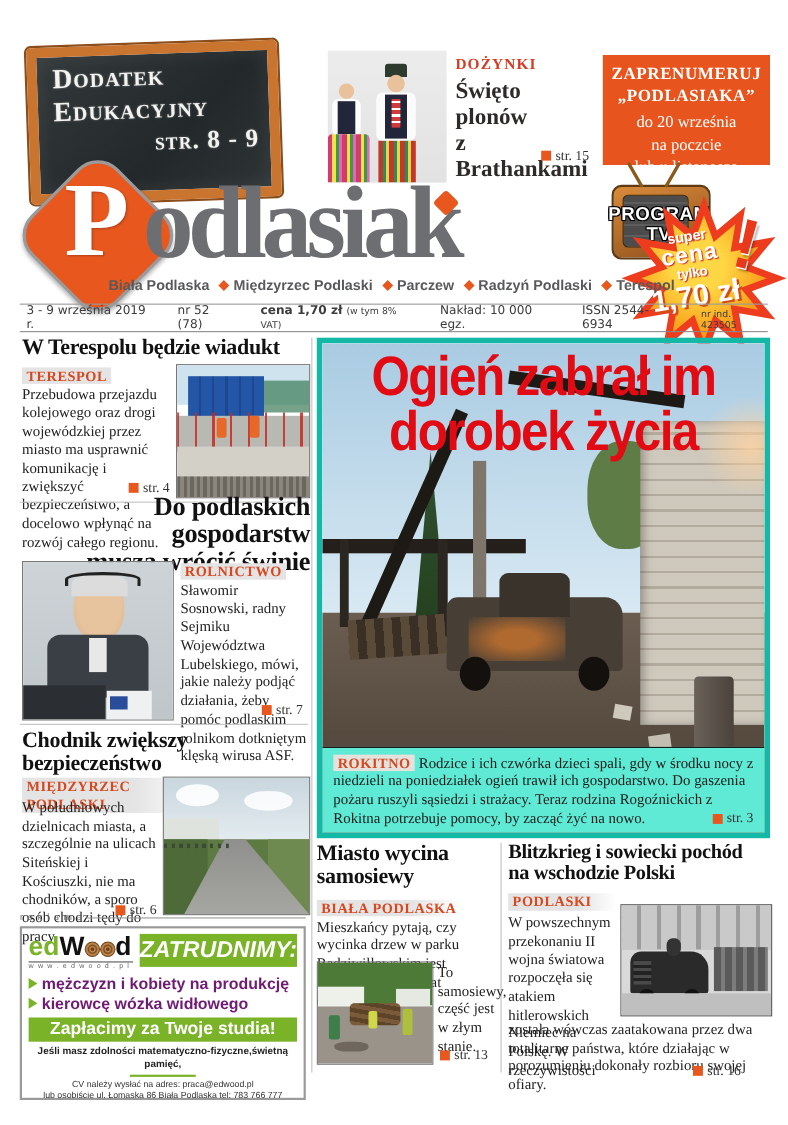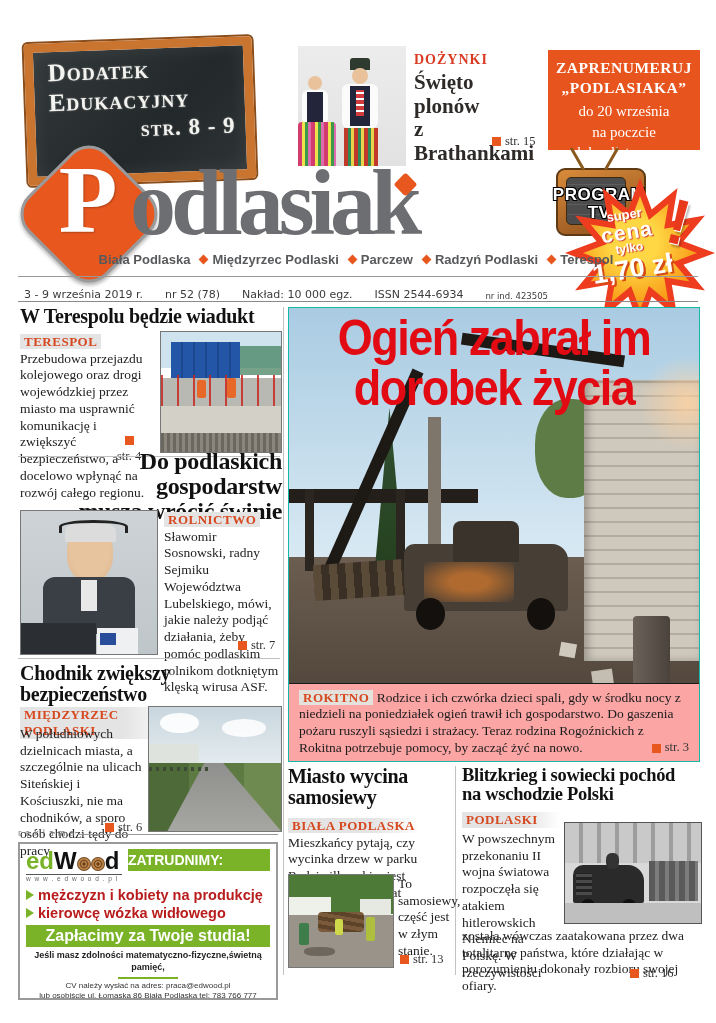--- a/index.html
+++ b/index.html
@@ -77,25 +77,25 @@
   .tag{font-weight:bold;color:#d6481f;background:#e4e4e4;padding:0 4px;letter-spacing:.5px;font-size:13px;}
   .tag-fade{background:linear-gradient(90deg,#e4e4e4 65%,rgba(228,228,228,0));}
   .body-text{font-size:13.5px;line-height:1.24;color:#222;text-align:left;}
   .pgmark{font-size:12.5px;color:#333;display:inline-flex;align-items:center;gap:4px;}
   .pgsq{width:9px;height:9px;background:#e8571e;display:inline-block;}
   .hdiv{border-top:1px solid #c2c2c2;}
   .vdiv{border-left:1px solid #c2c2c2;}
   .photo{overflow:hidden;position:absolute;}
 
   
-  .mainbox{left:288px;top:307px;width:412px;height:455px;border:1px solid #14b8a6;box-sizing:border-box;overflow:hidden;}
+  .mainbox{left:288px;top:307px;width:412px;height:455px;border:5px solid #14b8a6;box-sizing:border-box;overflow:hidden;}
   .fire-head{left:0;top:6px;width:100%;text-align:center;color:#e30b13;font-weight:900;
     font-family:"Liberation Sans",sans-serif;font-size:45px;line-height:.98;letter-spacing:-1.5px;
     transform:scaleY(1.12);transform-origin:top;}
-  .caption{left:0;bottom:0;width:100%;background:#fca5a5;border-top:1px solid #1a1a1a;
+  .caption{left:0;bottom:0;width:100%;background:#5eead4;border-top:1px solid #1a1a1a;
     padding:6px 10px 4px 10px;box-sizing:border-box;font-size:13.5px;line-height:1.25;}
   .caption .pgmark{position:absolute;right:10px;bottom:5px;}
 
   
   .adbox{left:18px;top:842px;width:260px;height:158px;border:2px solid #9a9a9a;box-sizing:border-box;
     font-family:"Liberation Sans",sans-serif;padding:5px 6px;}
   .ad-green{background:#7ab328;color:#fff;font-weight:bold;}
   .reklama{left:18px;top:829px;font-size:8px;color:#777;letter-spacing:4px;font-family:"DejaVu Sans",sans-serif;}
   .reklama-line{left:78px;top:834px;width:200px;border-top:1px solid #999;}
   .woodring{width:14px;height:14px;border-radius:50%;display:inline-block;vertical-align:-2px;
@@ -190,34 +190,35 @@
       </span>
     <span class="city">
         <span class="diamond"></span>
         <span>Terespol</span>
       </span>
   </div>
 
   <div class="abs infobar">
     <span>3 - 9 września 2019 r.</span>
     <span>nr 52 (78)</span>
+    <span><b>cena 1,70 zł</b> <span class="tiny">(w tym 8% VAT)</span></span>
     <span>Nakład: 10 000 egz.</span>
     <span>ISSN 2544-6934</span>
     <span class="tiny">nr ind. 423505</span>
   </div>
 
   <div class="abs vdiv" style="left:283px;top:307px;height:668px;"></div>
   <div class="abs vdiv" style="left:455px;top:766px;height:209px;"></div>
 
   <div class="abs headline" style="left:20px;top:306px;width:260px;font-size:20px;">W Terespolu będzie wiadukt</div>
   <div class="abs body-text" style="left:20px;top:334px;width:136px;">
     <span class="tag">TERESPOL</span>
     <span>Przebudowa przejazdu kolejowego oraz drogi wojewódzkiej przez miasto ma usprawnić komunikację i zwiększyć bezpieczeństwo, a docelowo wpłynąć na rozwój całego regionu.</span>
   </div>
-  <div class="abs pgmark" style="left:117px;top:436px;flex-direction:column;">
+  <div class="abs pgmark" style="left:117px;top:436px;">
     <span class="pgsq"></span>
     <span>str. 4</span>
   </div>
   <div class="abs photo" style="left:160px;top:331px;width:120px;height:120px;border:1px solid #777;">
     <div class="abs" style="left:0;top:0;width:100%;height:30%;background:#cfe3ef;"></div>
     <div class="abs" style="left:8%;top:8%;width:58%;height:34%;background:repeating-linear-gradient(90deg,#2456a8 0 10px,#1d4890 10px 12px);"></div>
     <div class="abs" style="left:66%;top:12%;width:34%;height:24%;background:#3a7a56;opacity:.7;"></div>
     <div class="abs" style="left:0;top:38%;width:100%;height:26%;background:#b9b9b4;"></div>
     <div class="abs" style="left:0;top:36%;width:100%;height:30%;background:repeating-linear-gradient(90deg,rgba(200,40,30,.85) 0 2px,transparent 2px 16px);"></div>
     <div class="abs" style="left:30%;top:40%;width:9px;height:18px;background:#e8682a;border-radius:2px;"></div>
@@ -272,23 +273,23 @@
   <div class="abs reklama">reklama</div>
   <div class="abs reklama-line"></div>
   <div class="abs adbox">
     <div style="display:flex;align-items:flex-start;gap:6px;">
       <div style="width:96px;">
         <div style="font-size:24px;font-weight:900;line-height:1;">
           <span style="color:#7ab328;">ed</span><span style="color:#111;">W</span><span class="woodring"></span><span class="woodring"></span><span style="color:#111;">d</span>
         </div>
         <div style="border-top:1px solid #555;margin-top:1px;font-size:6.5px;color:#666;letter-spacing:1px;">w w w . e d w o o d . p l</div>
       </div>
-      <div class="ad-green" style="flex:1;font-size:14px;text-align:left;padding:3px 0;">ZATRUDNIMY:</div>
-    </div>
-    <div style="font-size:14.5px;font-weight:bold;color:#b91c1c;margin-top:4px;line-height:1.25;">
+      <div class="ad-green" style="flex:1;font-size:21px;font-style:italic;text-align:left;padding:3px 0;">ZATRUDNIMY:</div>
+    </div>
+    <div style="font-size:14.5px;font-weight:bold;color:#701a75;margin-top:4px;line-height:1.25;">
       <div><span class="bullet-arrow"></span><span>mężczyzn i kobiety na produkcję</span></div>
       <div><span class="bullet-arrow"></span><span>kierowcę wózka widłowego</span></div>
     </div>
     <div class="ad-green" style="font-size:16px;text-align:center;padding:2px 0;margin-top:3px;">Zapłacimy za Twoje studia!</div>
     <div style="font-size:9px;font-weight:bold;text-align:center;margin-top:3px;line-height:1.3;color:#222;">
       <div>Jeśli masz zdolności matematyczno-fizyczne,świetną pamięć,</div>
     </div>
     <div style="width:60px;border-top:2px solid #7ab328;margin:3px auto 2px auto;"></div>
     <div style="font-size:8px;text-align:center;line-height:1.35;color:#333;">
       <div>CV należy wysłać na adres: praca@edwood.pl</div>

